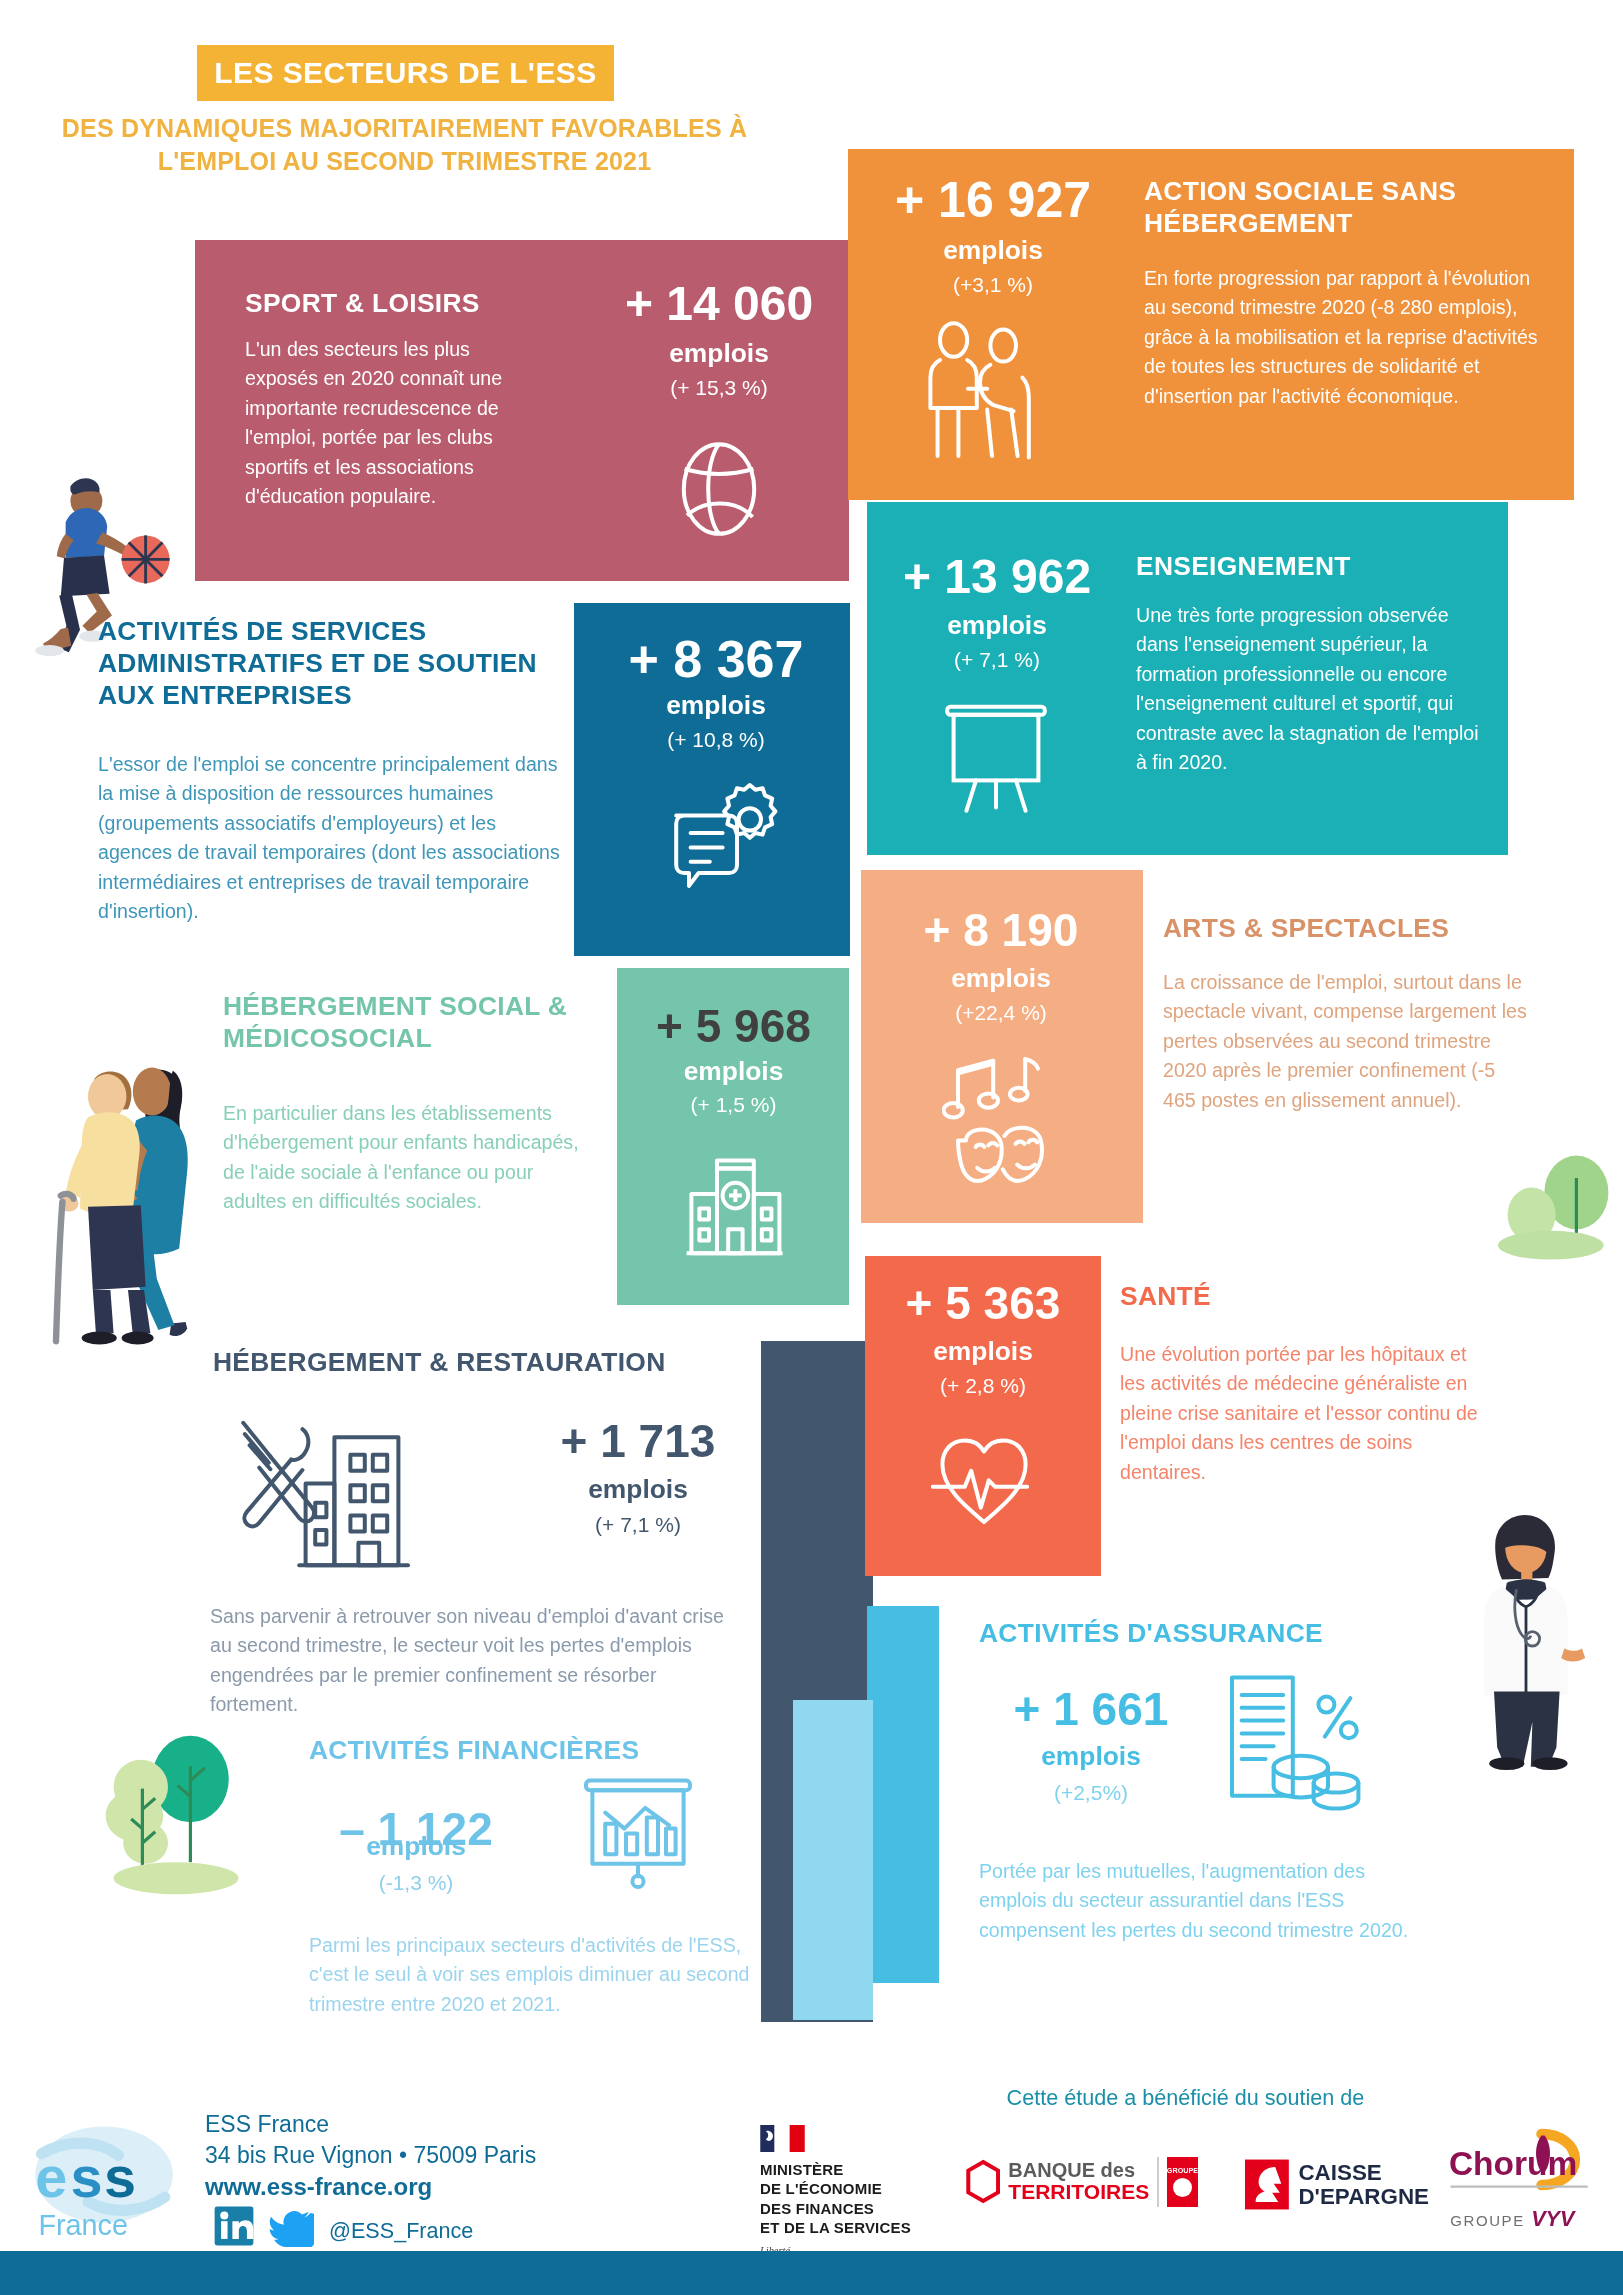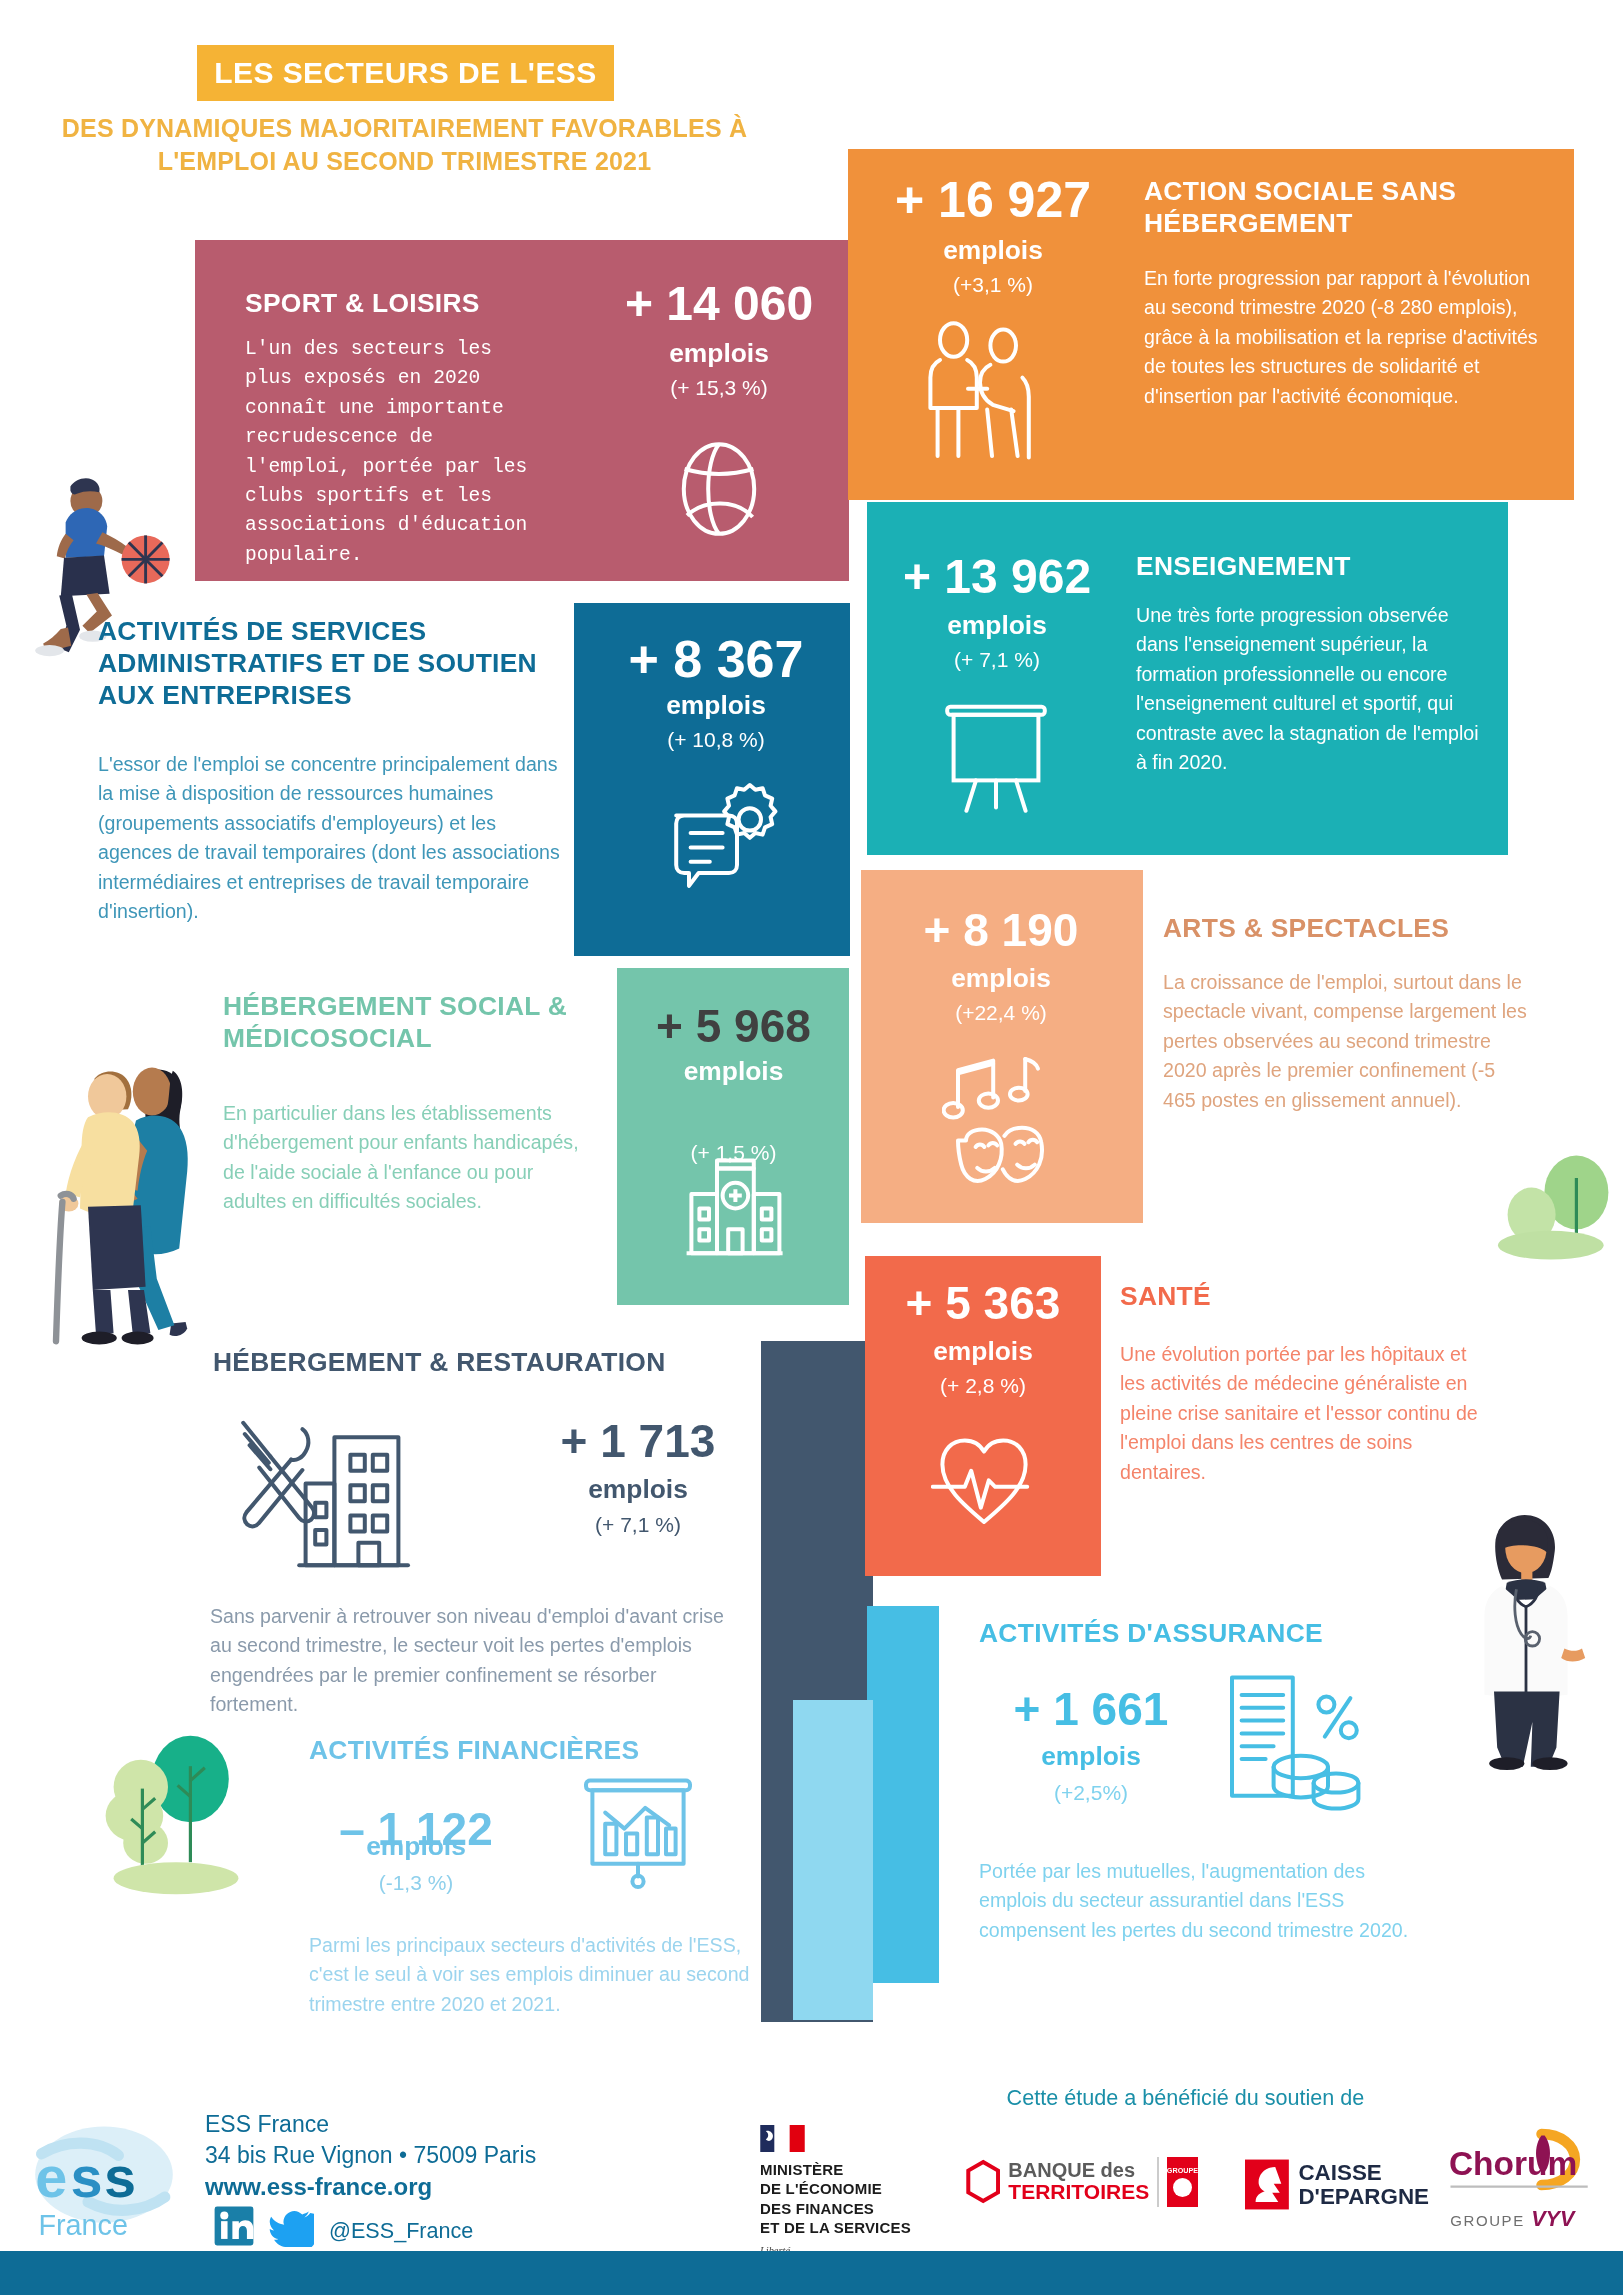--- a/index.html
+++ b/index.html
@@ -33,21 +33,21 @@
   .fig-number   { font-weight:bold; line-height:1; letter-spacing:0px; white-space:nowrap; }
   .fig-emplois  { font-weight:bold; line-height:1; }
   .fig-pct      { line-height:1; }
 
   
   .blk { position:absolute; }
 
   
   #sport-block{ left:195px; top:240px; width:654px; height:341px; background:#B85C6E; }
   #sport-title{ left:245px; top:287px; width:337px; color:#fff; font-size:26.4px; }
-  #sport-body { left:245px; top:335px; width:288px; color:#fff; font-size:19.6px;font-family:Liberation Mono, monospace; }
+  #sport-body { left:245px; top:335px; width:288px; color:#fff; font-size:19.6px; }
   #sport-number{ left:599px; top:280px; width:240px; color:#fff; font-size:48px; text-align:center;}
   #sport-emplois{ left:599px; top:340px; width:240px; color:#fff; font-size:26.4px; text-align:center;}
   #sport-pct { left:599px; top:377px; width:240px; color:#fff; font-size:21px; text-align:center;}
   #sport-icon{ left:671px; top:437px; width:96px; height:104px; }
 
   
   #action-block{ left:848px; top:149px; width:726px; height:351px; background:#F0913B; }
   #action-number{ left:869px; top:175px; width:248px; color:#fff; font-size:50px; text-align:center;}
   #action-emplois{ left:869px; top:237px; width:248px; color:#fff; font-size:26.4px; text-align:center;}
   #action-pct{ left:869px; top:274px; width:248px; color:#fff; font-size:21px; text-align:center;}
@@ -72,21 +72,21 @@
   #serv-emplois{ left:599px; top:692px; width:234px; color:#fff; font-size:26.4px; text-align:center;}
   #serv-pct{ left:599px; top:729px; width:234px; color:#fff; font-size:21px; text-align:center;}
   #serv-icon{ left:665px; top:777px; width:116px; height:120px; }
 
   
   #heb-block{ left:617px; top:968px; width:232px; height:337px; background:#74C5AB; }
   #heb-title{ left:223px; top:990px; width:377px; color:#74C5AB; font-size:26.4px; }
   #heb-body { left:223px; top:1099px; width:377px; color:#87CFB7; font-size:19.6px; }
   #heb-number{ left:619px; top:1003px; width:229px; color:#404040; font-size:46px; text-align:center;}
   #heb-emplois{ left:619px; top:1058px; width:229px; color:#fff; font-size:26.4px; text-align:center;}
-  #heb-pct{ left:619px; top:1094px; width:229px; color:#fff; font-size:21px; text-align:center;margin-top:48px;}
+  #heb-pct{ left:619px; top:1094px; width:229px; color:#fff; font-size:21px; text-align:center;}
   #heb-icon{ left:685px; top:1146px; width:100px; height:120px; }
 
   
   #arts-block{ left:861px; top:870px; width:282px; height:353px; background:#F5AE83; }
   #arts-number{ left:865px; top:907px; width:272px; color:#fff; font-size:46px; text-align:center;}
   #arts-emplois{ left:865px; top:965px; width:272px; color:#fff; font-size:26.4px; text-align:center;}
   #arts-pct{ left:865px; top:1002px; width:272px; color:#fff; font-size:21px; text-align:center;}
   #arts-icon{ left:942px; top:1051px; width:128px; height:136px; }
   #arts-title{ left:1163px; top:912px; width:385px; color:#D99167; font-size:26.4px; }
   #arts-body { left:1163px; top:968px; width:369px; color:#DFA47E; font-size:19.6px; }

